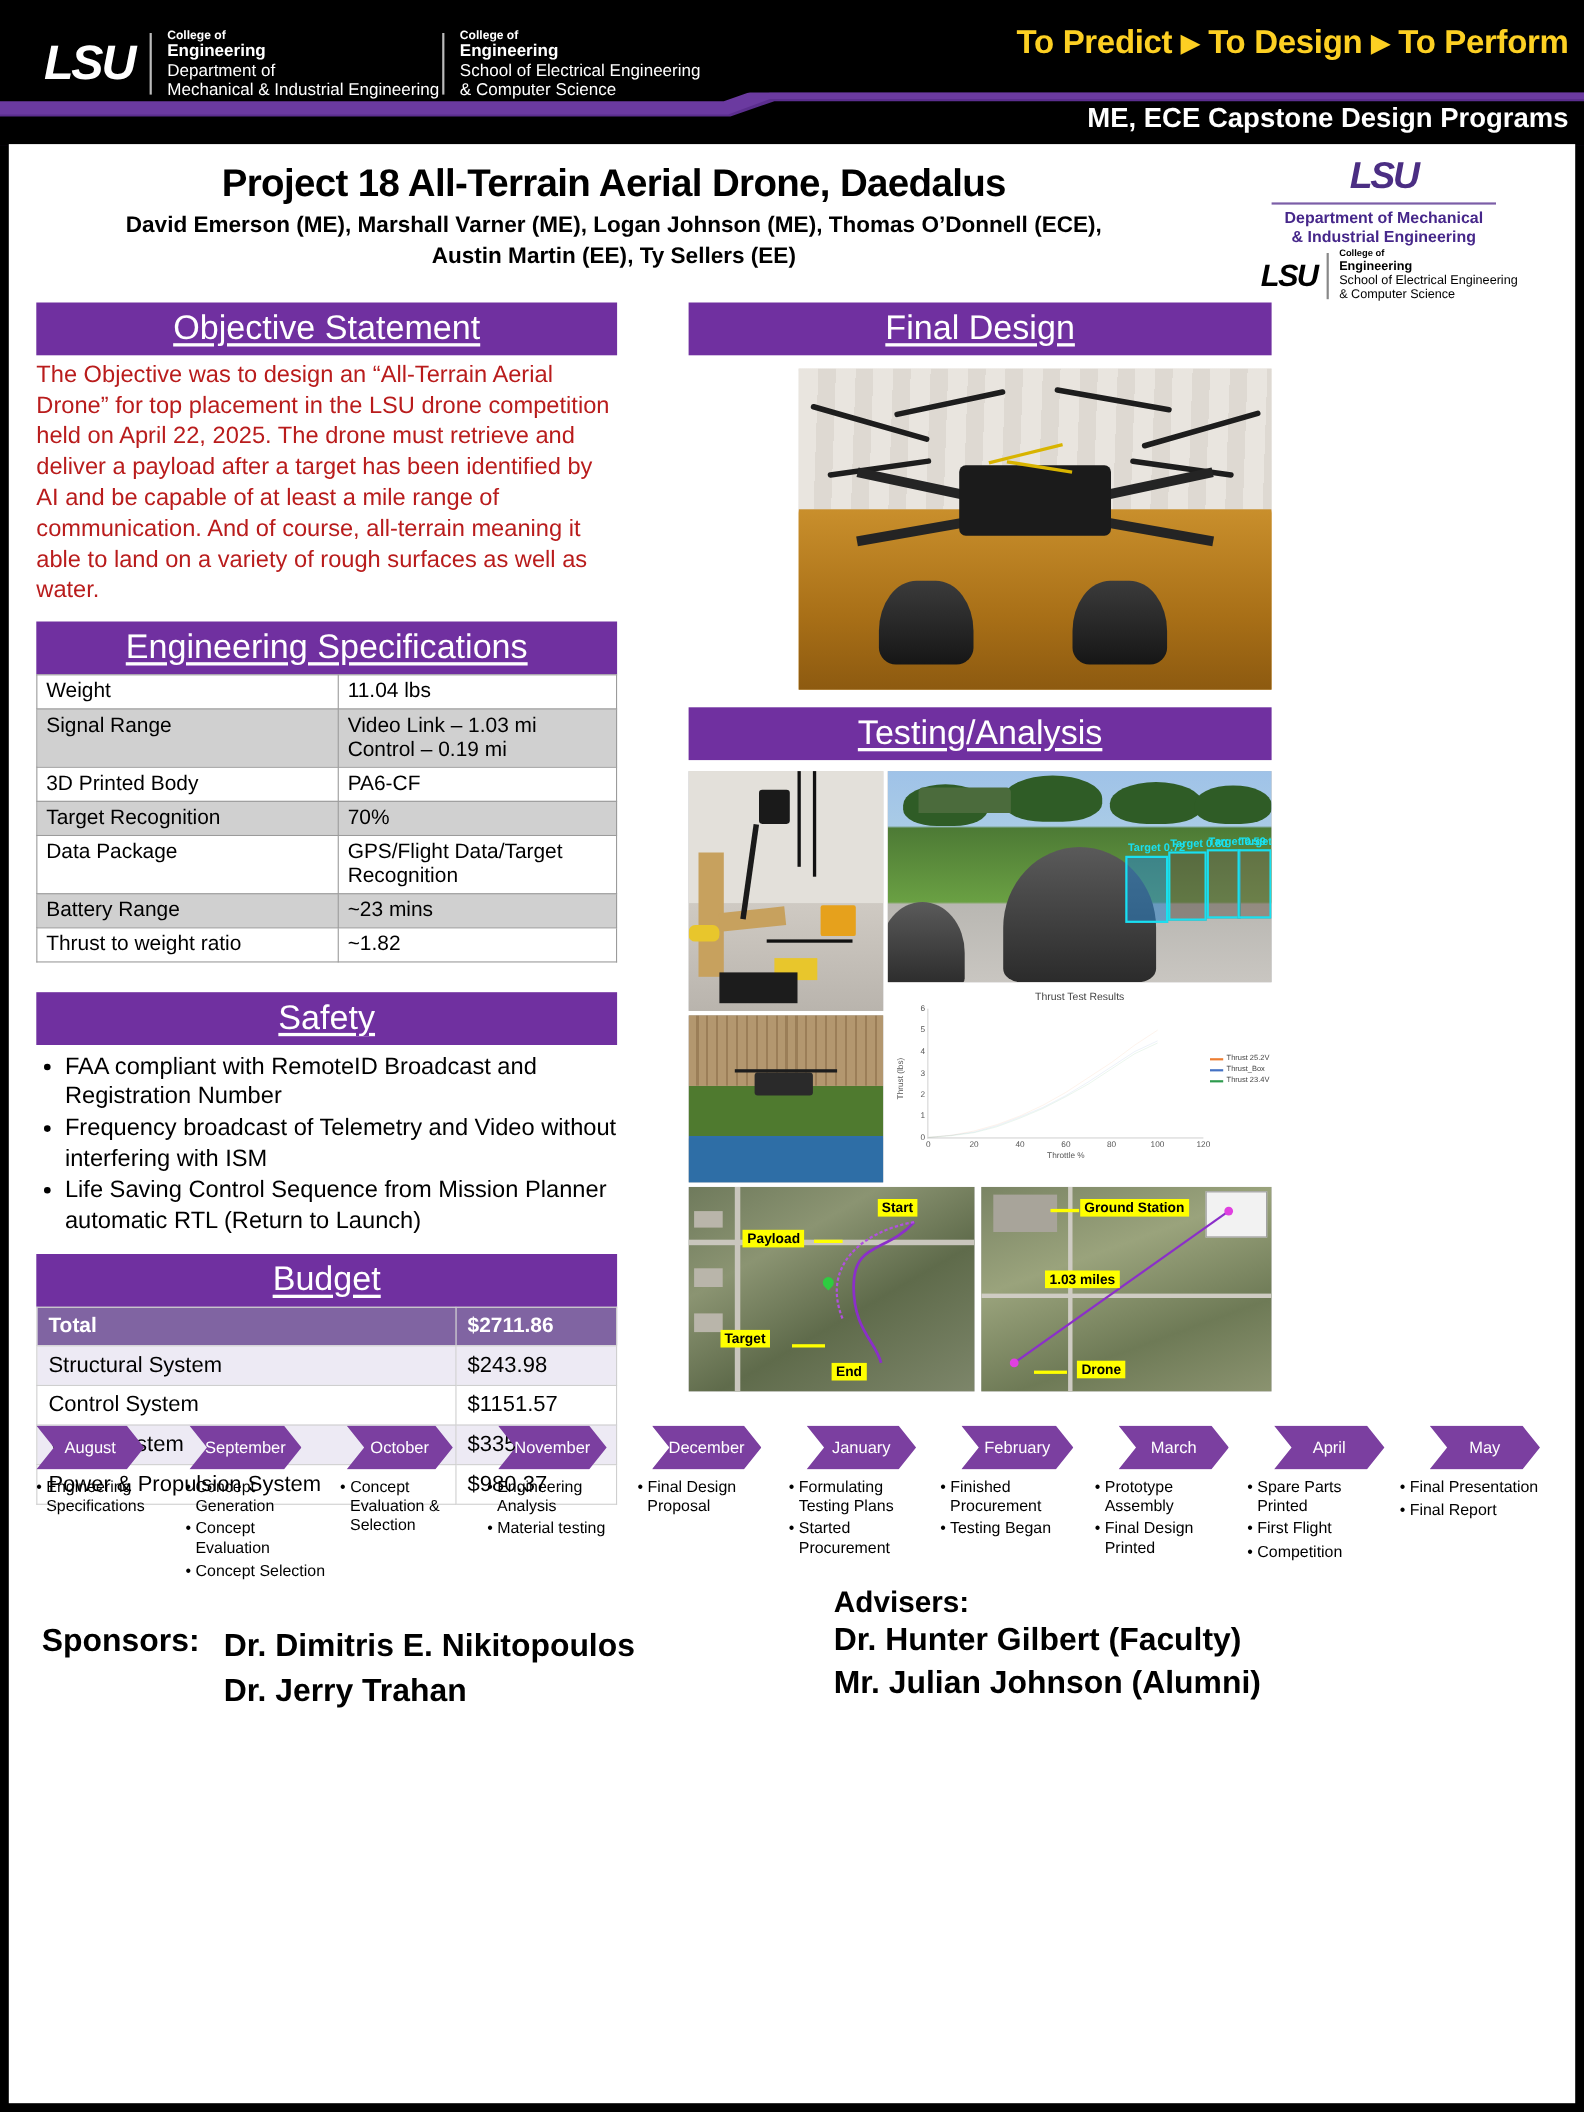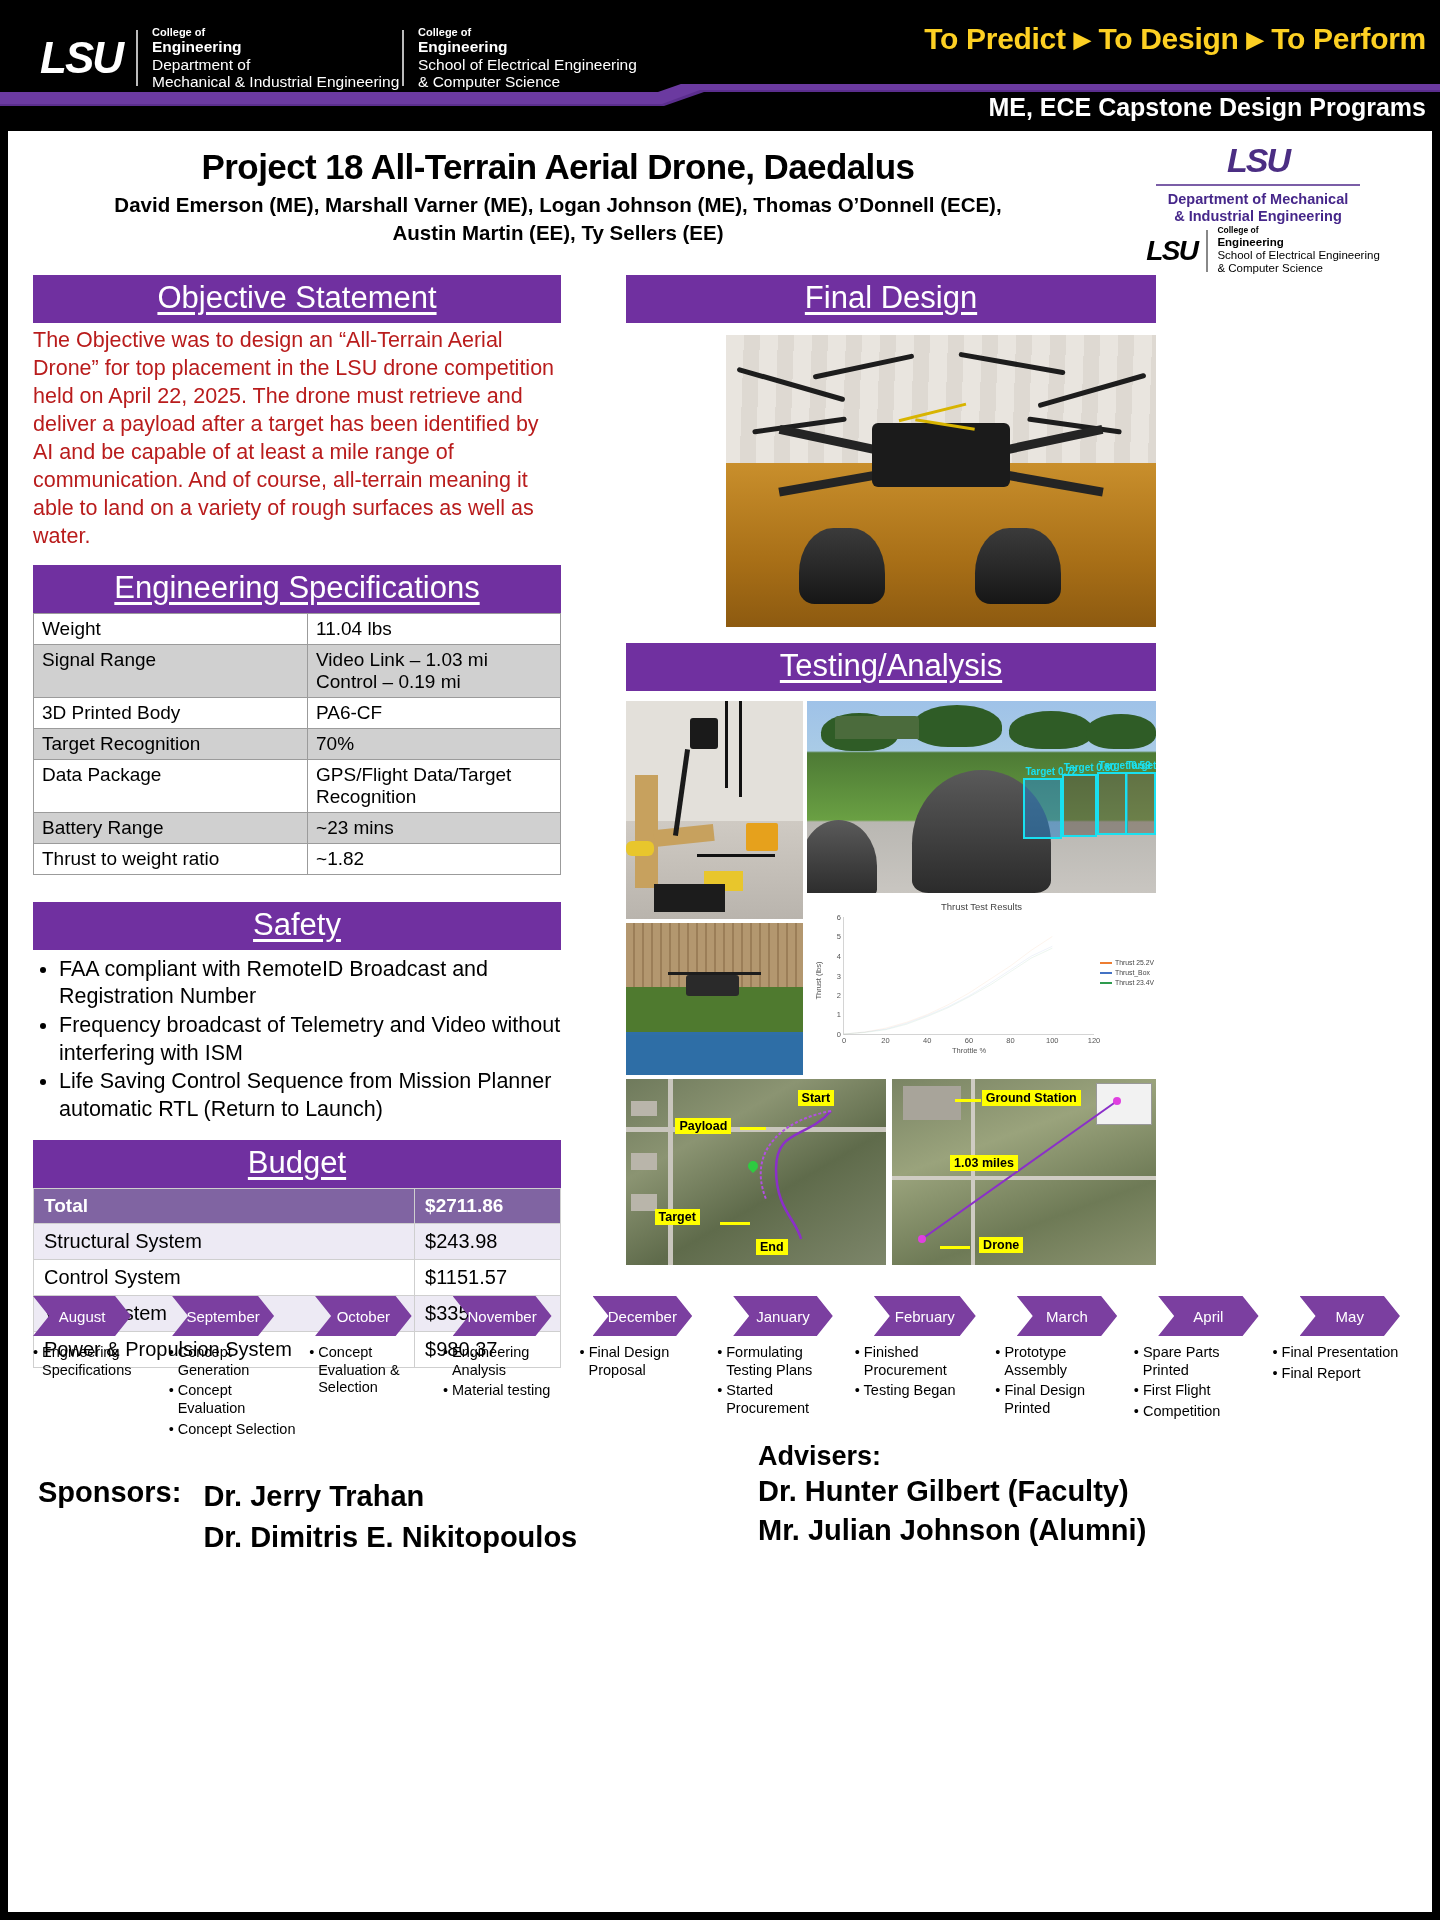--- a/index.html
+++ b/index.html
@@ -621,22 +621,22 @@
               <li>Final Presentation</li>
               <li>Final Report</li>
             </ul>
           </div>
         </div>
     </div>
 
     <div class="sponsors">
       <div class="lbl">Sponsors:</div>
       <div class="names">
+        <div>Dr. Dimitris E. Nikitopoulos</div>
         <div>Dr. Jerry Trahan</div>
-        <div>Dr. Dimitris E. Nikitopoulos</div>
       </div>
     </div>
     <div class="advisers">
       <div class="lbl">Advisers:</div>
       <div class="n">Dr. Hunter Gilbert (Faculty)</div>
       <div class="n">Mr. Julian Johnson (Alumni)</div>
     </div>
 
   </div>
 </div>

